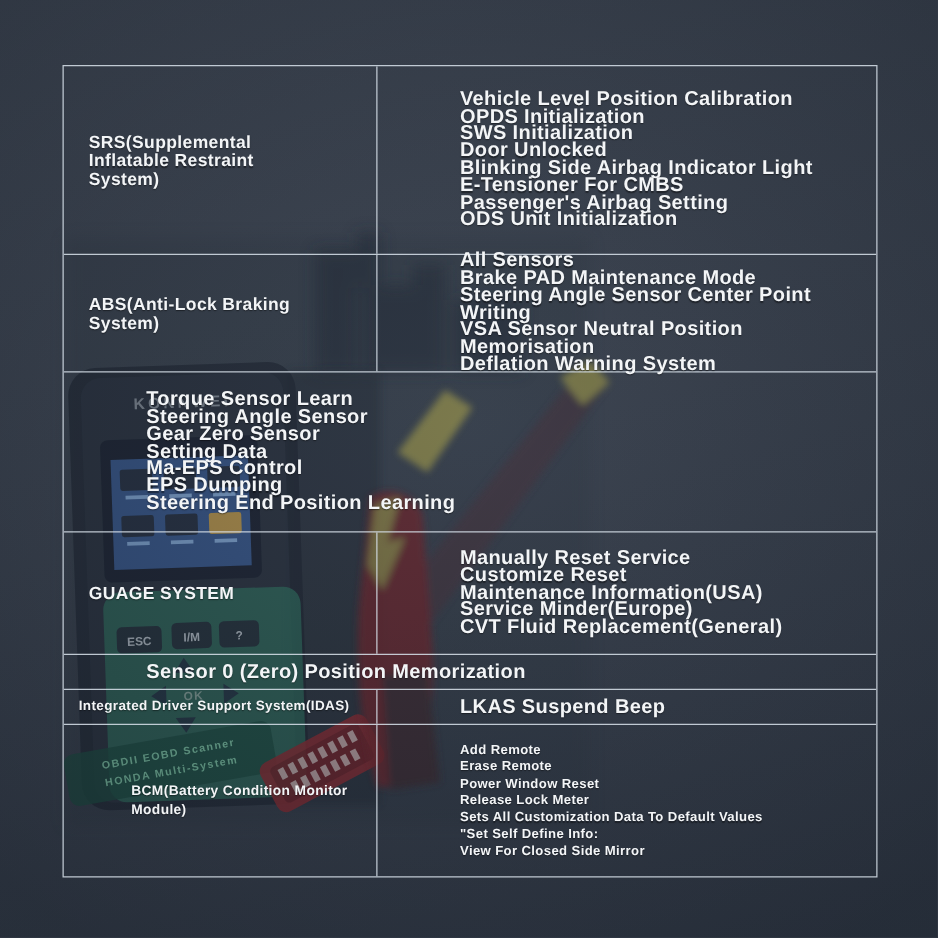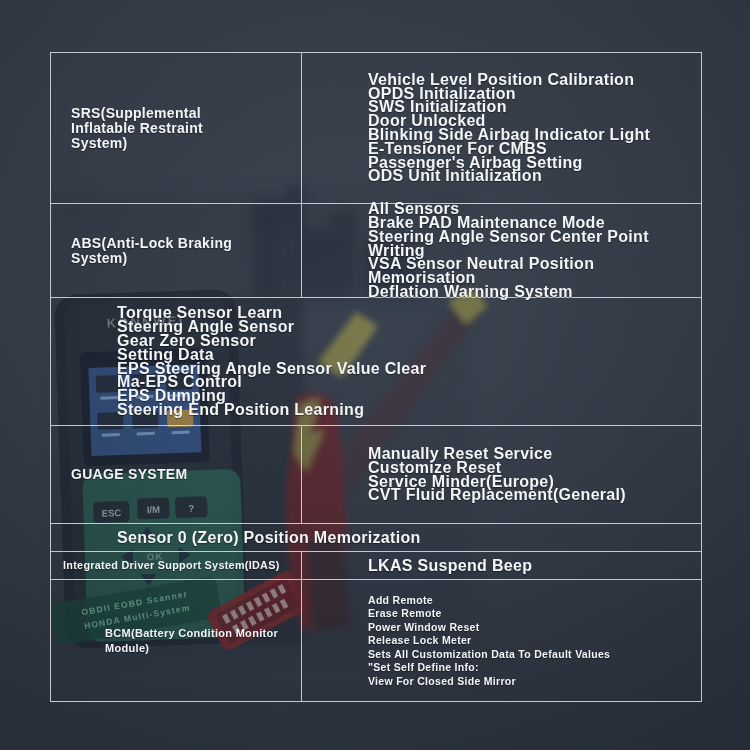--- a/index.html
+++ b/index.html
@@ -179,34 +179,34 @@
         <div class="fn">Deflation Warning System</div>
       </div>
     </div>
 
     <div class="row r2">
       <div class="cell right">
         <div class="fn">Torque Sensor Learn</div>
         <div class="fn">Steering Angle Sensor</div>
         <div class="fn">Gear Zero Sensor</div>
         <div class="fn">Setting Data</div>
-        <div class="fn">EPS Steering Angle Sensor Value Clear</div>
         <div class="fn">Ma-EPS Control</div>
         <div class="fn">EPS Dumping</div>
         <div class="fn">Steering End Position Learning</div>
       </div>
     </div>
 
     <div class="row r3">
       <div class="cell left">
         <div class="sys" style="max-width:220px">GUAGE SYSTEM</div>
       </div>
       <div class="cell right">
         <div class="fn">Manually Reset Service</div>
         <div class="fn">Customize Reset</div>
+        <div class="fn">Maintenance Information(USA)</div>
         <div class="fn">Service Minder(Europe)</div>
         <div class="fn">CVT Fluid Replacement(General)</div>
       </div>
     </div>
 
     <div class="row r4 row-esb">
       <div class="cell right">
         <div class="fn">Sensor 0 (Zero) Position Memorization</div>
       </div>
     </div>

